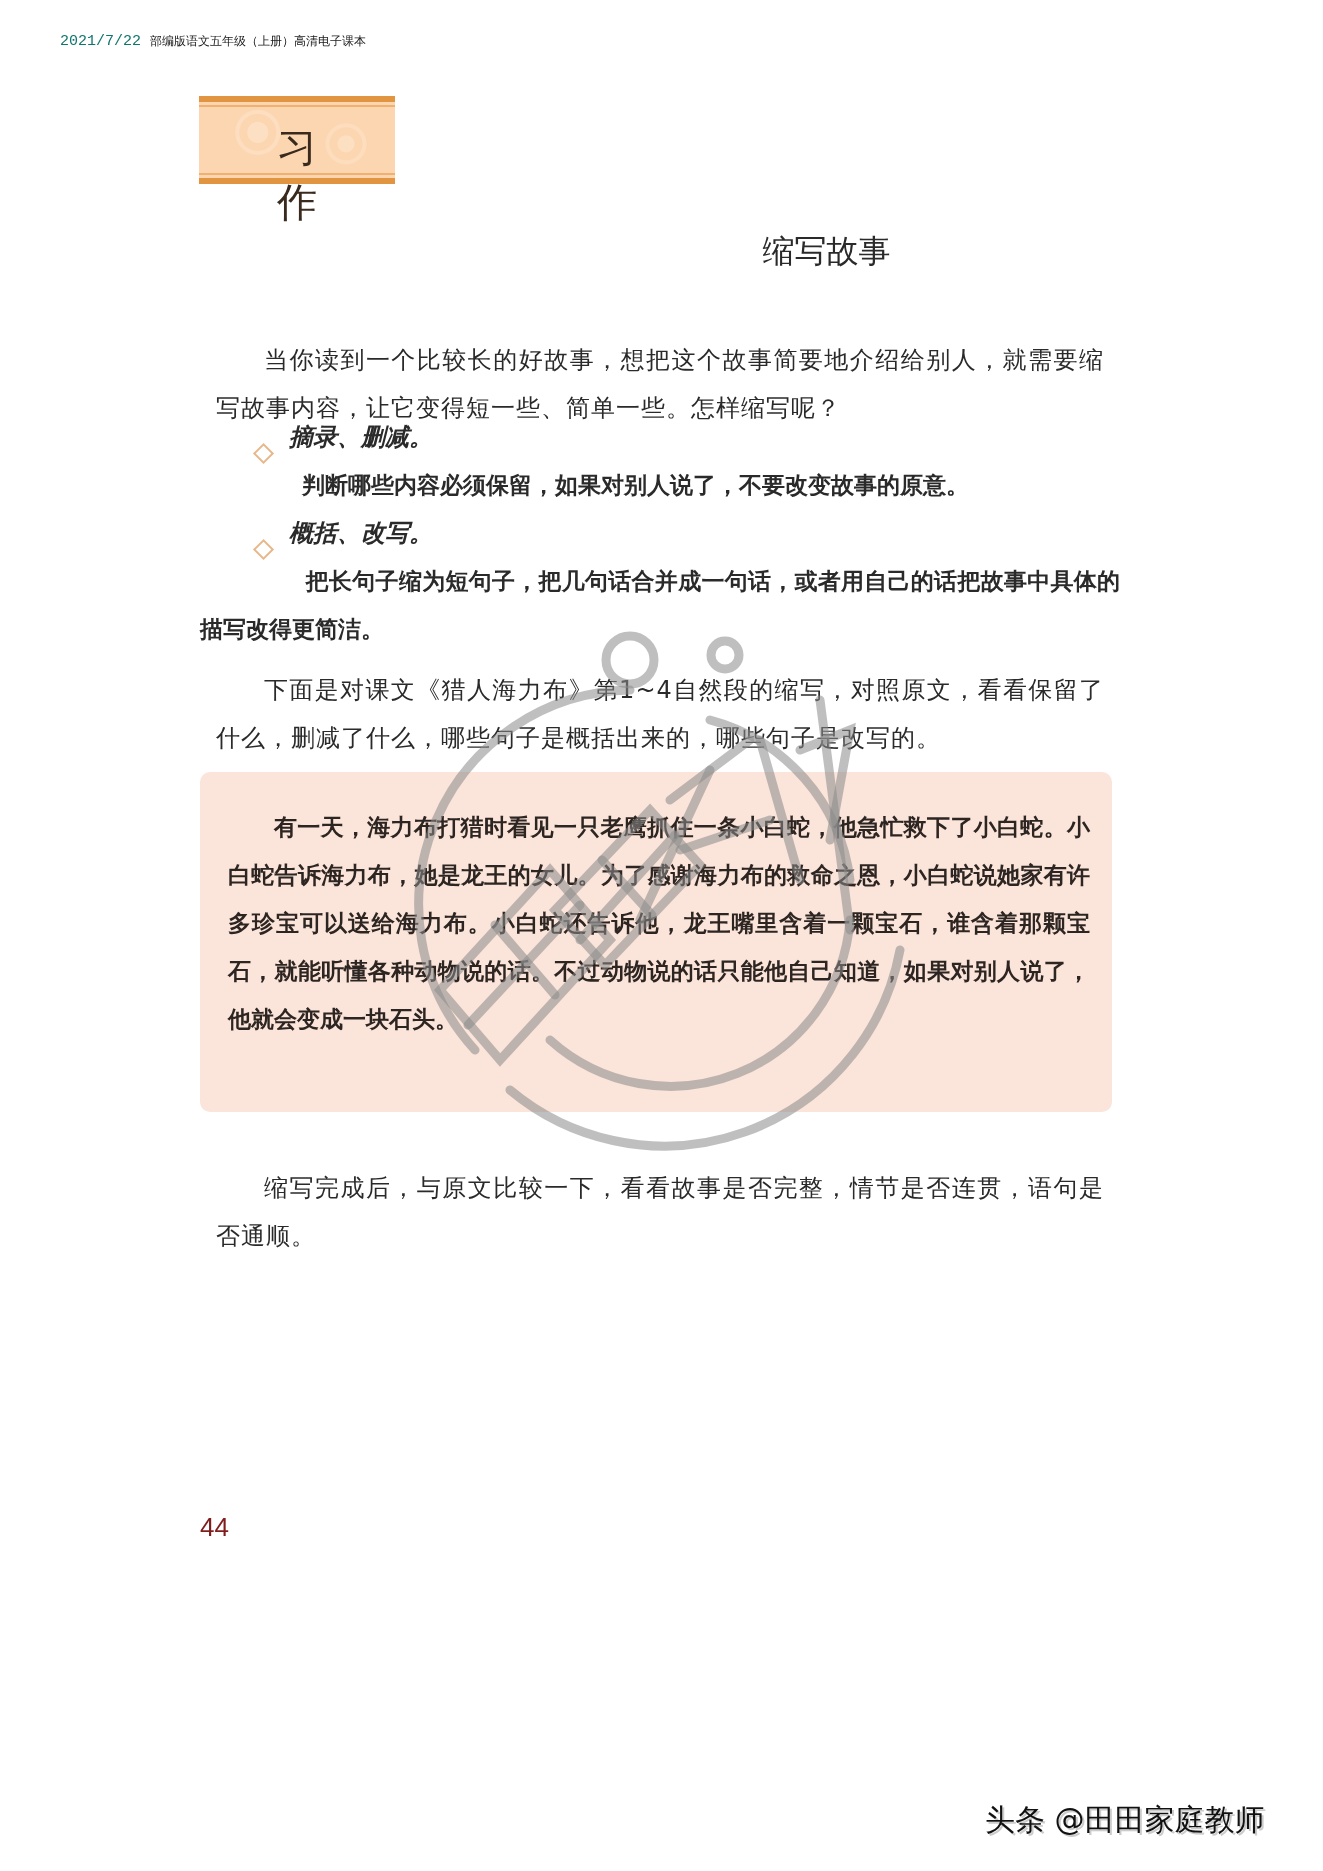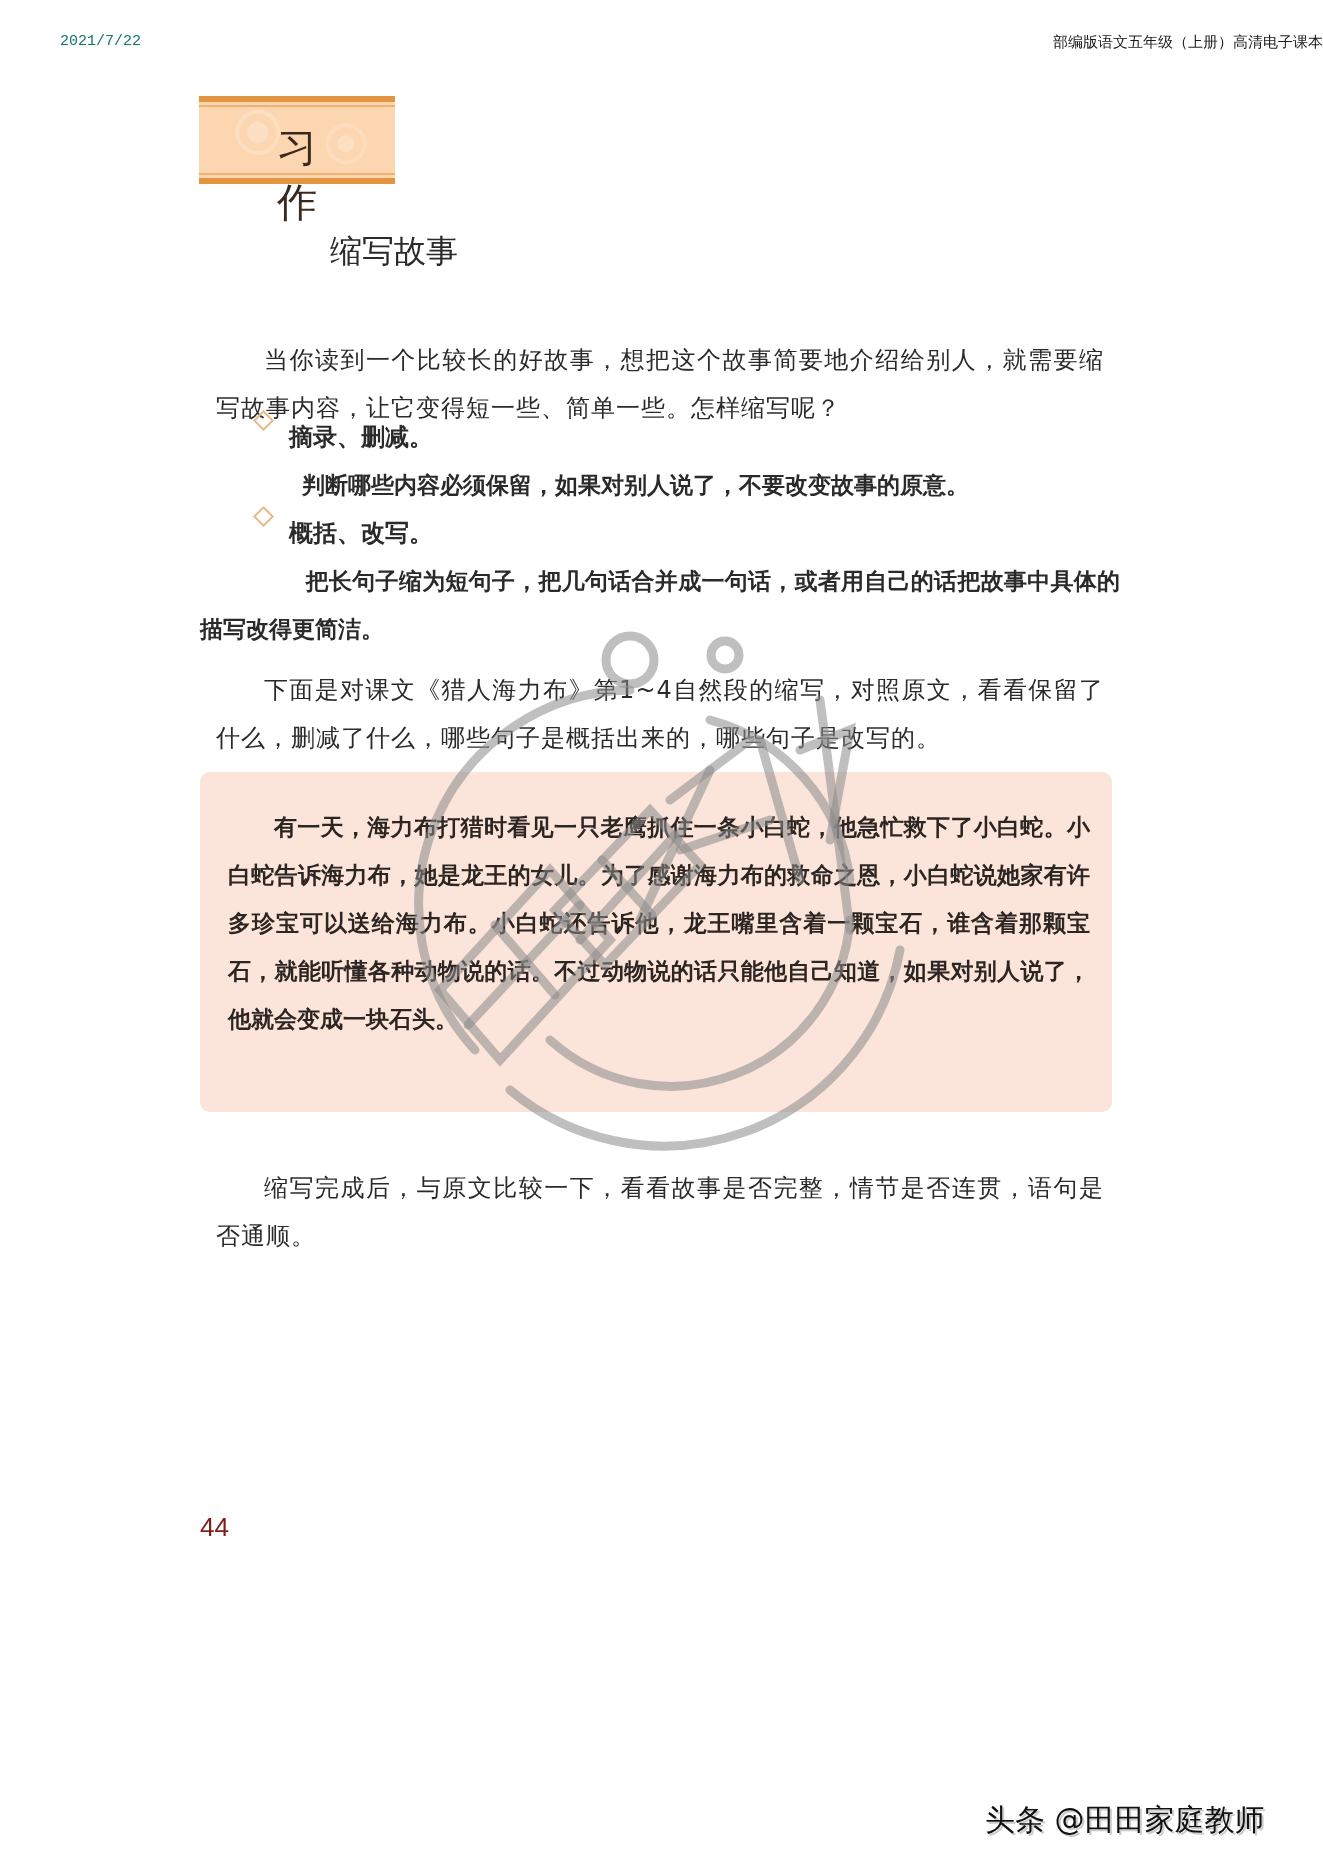--- a/index.html
+++ b/index.html
@@ -7,23 +7,23 @@
     width: 1323px; height: 1871px; position: relative; overflow: hidden;
     font-family: "DejaVu Serif", "Liberation Serif", serif;
     color: #2b2b2b;
   }
   .hdr-date {
     position: absolute; left: 60px; top: 33px;
     font-family: Liberation Mono, monospace;
     font-size: 15px; color: #0f766e;
   }
   .hdr-title {
-    position: absolute; left: 0; right: 0; top: 33px; text-align: right;
+    position: absolute; left: 0; right: 0; top: 33px; text-align: left;
     font-family: "DejaVu Sans", "Liberation Sans", sans-serif;
-    font-size: 15px; color: #1a1a1a;
+    font-size: 12px; color: #1a1a1a;
     padding-left: 150px;
   }
   .badge {
     position: absolute; left: 199px; top: 96px; width: 196px; height: 88px;
     background:
       radial-gradient(circle at 30% 40%, rgba(255,255,255,0.25) 0 10px, transparent 11px 18px, rgba(255,255,255,0.2) 19px 22px, transparent 23px),
       radial-gradient(circle at 75% 55%, rgba(255,255,255,0.22) 0 8px, transparent 9px 16px, rgba(255,255,255,0.18) 17px 20px, transparent 21px),
       #fcd6b0;
     border-top: 6px solid #e29540;
     border-bottom: 6px solid #e29540;
@@ -33,32 +33,32 @@
     content: ""; position: absolute; left: 0; right: 0; height: 2px; background: #f0b070;
   }
   .badge::before { top: 3px; }
   .badge::after { bottom: 3px; }
   .badge-text {
     position: absolute; left: 0; right: 0; top: 18px; text-align: center;
     font-family: "DejaVu Serif", serif; font-size: 40px; letter-spacing: 30px;
     color: #3a2a1e; padding-left: 30px;
   }
   .lesson-title {
-    position: absolute; left: 0; right: 0; top: 230px; text-align: left;
+    position: absolute; left: 0; right: 0; top: 230px; text-align: center;
     font-family: "DejaVu Sans", sans-serif; font-size: 32px; color: #2a2a2a;
     padding-left: 330px;
   }
   .content {
     position: absolute; left: 200px; width: 920px;
     font-size: 24px; line-height: 48px; color: #2a2a2a;
   }
   .para { margin: 16px; text-indent: 2em; text-align: justify; }
   .p-intro { top: 320px; font-family: "DejaVu Sans", sans-serif; letter-spacing: 1px; }
   .bullets { top: 413px; font-family: "DejaVu Serif", serif; font-weight: bold; }
-  .bullet-row { display: flex; align-items: flex-start; height: 48px; padding-left: 56px; }
+  .bullet-row { display: flex; align-items: flex-end; height: 48px; padding-left: 56px; font-style: italic; }
   .diamond {
     width: 11px; height: 11px; border: 2px solid #e8b88a; transform: rotate(45deg);
     margin-right: 18px; display: inline-block;
   }
   .bullet-desc { margin: 0; text-indent: 2em; padding-left: 56px; }
   .bullet-desc-wrap { margin: 0; text-indent: 0; padding-left: 0; }
   .p-compare { top: 650px; font-family: "DejaVu Sans", sans-serif; letter-spacing: 1px; }
   .story-box {
     position: absolute; left: 200px; top: 772px; width: 912px; height: 340px;
     background: #fbe4d9; border-radius: 10px;

